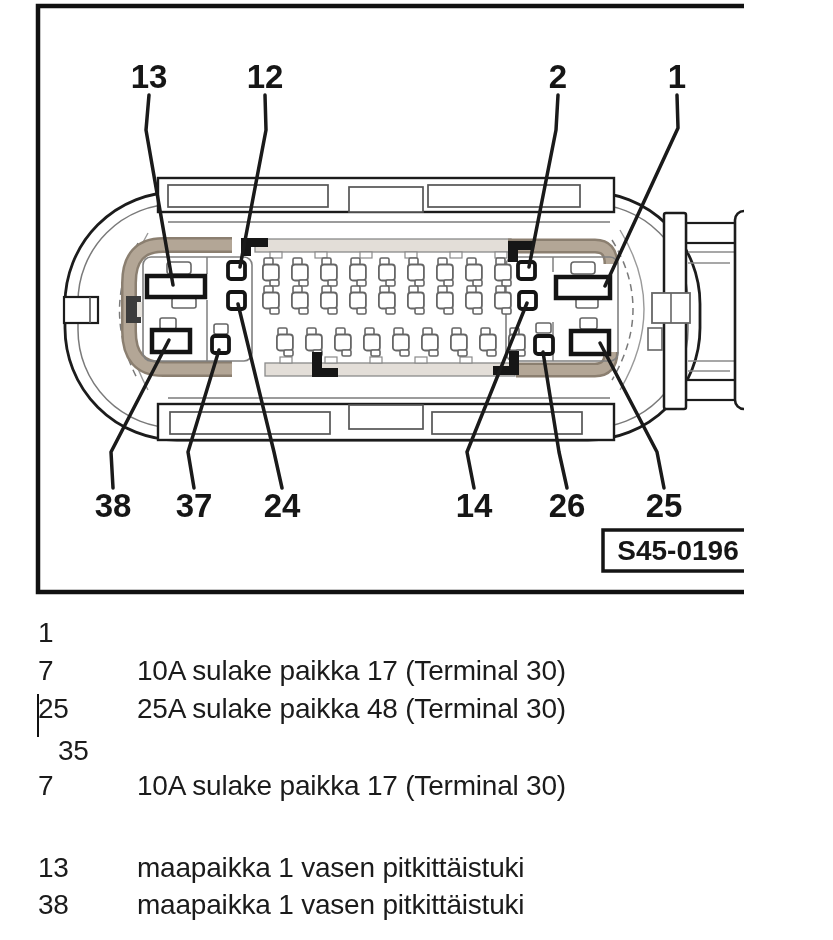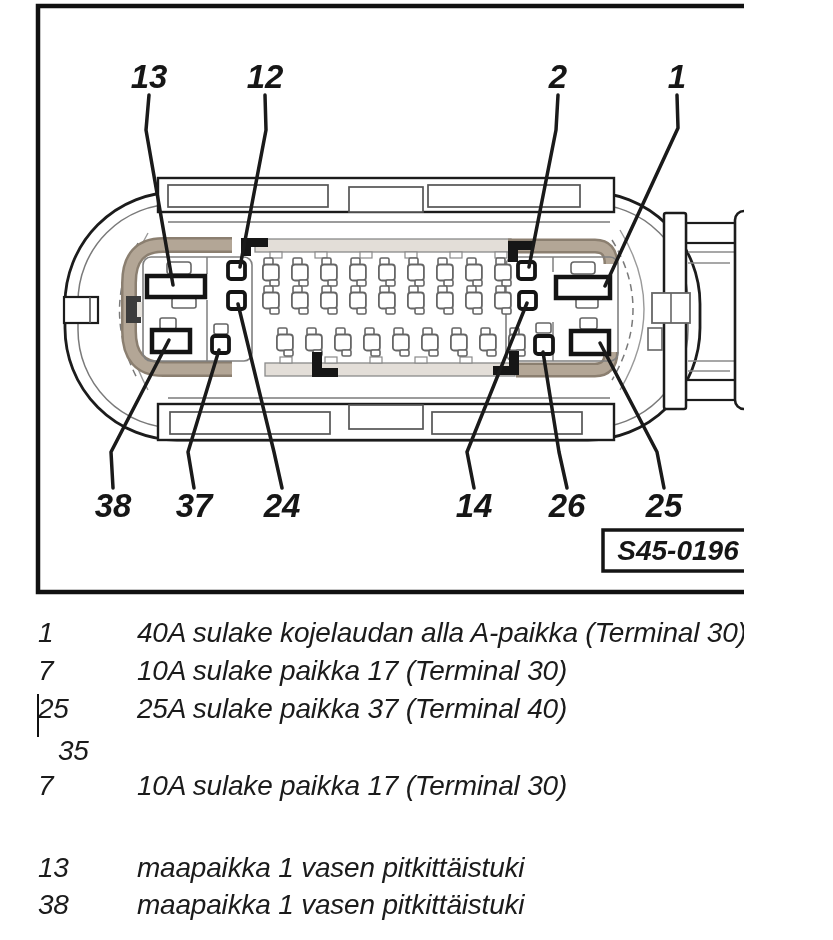--- a/index.html
+++ b/index.html
@@ -1,17 +1,17 @@
 <!DOCTYPE html>
 <html><head>
 <meta charset="utf-8">
 <style>
   html,body{margin:0;padding:0;background:#ffffff;}
   #page{position:relative;width:744px;height:940px;background:#fff;overflow:hidden;
-        font-family:"Liberation Sans","DejaVu Sans",sans-serif;font-style:italic;}
+        font-family:"Liberation Sans","DejaVu Sans",sans-serif;}
   #diagram-svg{position:absolute;left:0;top:0;}
   .callout-num{font-family:"Liberation Sans","DejaVu Sans",sans-serif;font-size:33px;font-weight:600;fill:#161616;}
   .code-text{font-family:"Liberation Sans","DejaVu Sans",sans-serif;font-size:28px;font-weight:600;fill:#161616;}
   .legend-row{position:absolute;left:0;width:833px;height:38px;color:#1b1b1b;
               font-size:28px;letter-spacing:-0.2px;white-space:nowrap;}
   .legend-pin{position:absolute;left:38px;top:0;}
   .legend-desc{position:absolute;left:137px;top:0;}
   .row-1{top:617px;} .row-2{top:655px;} .row-3{top:693px;} .row-4{top:735px;margin-left:20px;}
   .row-5{top:770px;} .row-6{top:852px;} .row-7{top:889px;}
   #text-cursor{position:absolute;left:37px;top:694px;width:2px;height:43px;background:#111;}
@@ -201,29 +201,28 @@
     </g>
 
     <g>
       <rect x="603" y="530" width="150" height="41" fill="#fff" stroke="#141414" stroke-width="3.5"></rect>
       <text class="code-text" x="678" y="560" text-anchor="middle">S45-0196</text>
     </g>
   </svg>
 
   <div class="legend-row row-1">
     <span class="legend-pin">1</span>
-    <span class="legend-desc">40A sulake kojelaudan alla A-paikka (Terminal 30)</span>
   </div>
   <div class="legend-row row-2">
     <span class="legend-pin">7</span>
     <span class="legend-desc">10A sulake paikka 17 (Terminal 30)</span>
   </div>
   <div class="legend-row row-3">
     <span class="legend-pin">25</span>
-    <span class="legend-desc">25A sulake paikka 37 (Terminal 40)</span>
+    <span class="legend-desc">25A sulake paikka 48 (Terminal 30)</span>
   </div>
   <div class="legend-row row-4">
     <span class="legend-pin">35</span>
   </div>
   <div class="legend-row row-5">
     <span class="legend-pin">7</span>
     <span class="legend-desc">10A sulake paikka 17 (Terminal 30)</span>
   </div>
   <div class="legend-row row-6">
     <span class="legend-pin">13</span>

